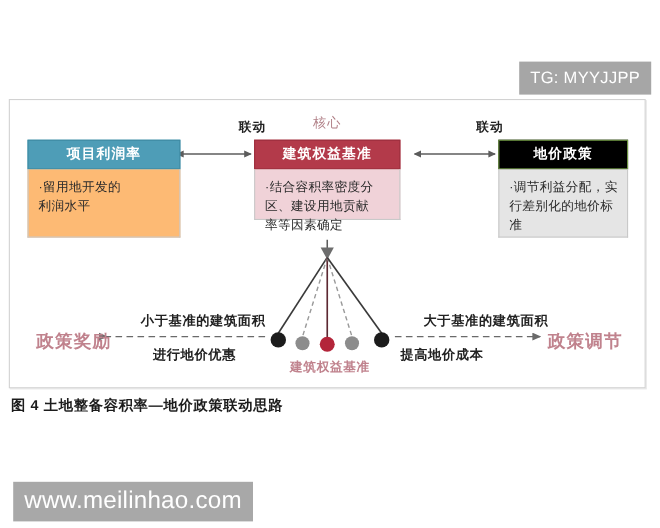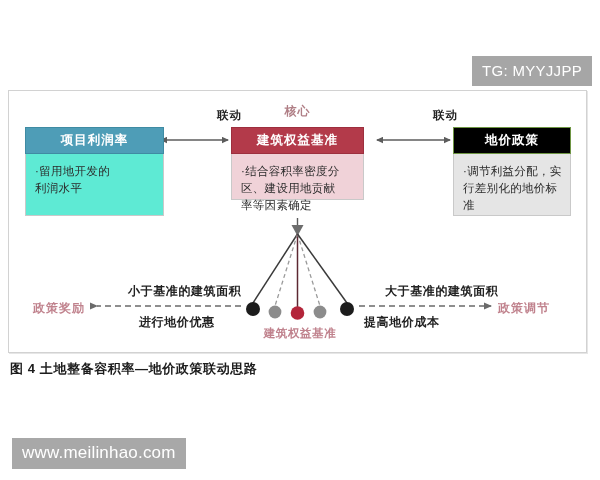--- a/index.html
+++ b/index.html
@@ -28,21 +28,21 @@
     letter-spacing: 0.3px;
     white-space: nowrap;
     margin-top: 48px;
   }
   .wm-bottom {
     position: absolute;
     left: 12px;
     top: 438px;
     background: #a8a8a8;
     color: #ffffff;
-    font-size: 17px;
+    font-size: 22px;
     line-height: 1;
     padding: 6px 10px 8px 10px;
     letter-spacing: 0.2px;
     white-space: nowrap;
   }
 
   
   .frame {
     position: absolute;
     left: 8px;
@@ -86,38 +86,38 @@
     line-height: 17px;
     color: #2b2b2b;
     padding: 9px 8px 8px 9px;
     border: 1px solid #c9c9c9;
     border-top: none;
     letter-spacing: 0.3px;
   }
 
   .node-left  { left: 16px;  top: 36px; width: 139px; }
   .node-left  .node-head { background: #4e9db7; border-color: #3f8ba3; }
-  .node-left  .node-body { background: #5eead4; height: 62px; }
+  .node-left  .node-body { background: #fdba74; height: 62px; }
 
   .node-mid   { left: 222px; top: 36px; width: 133px; }
   .node-mid   .node-head { background: #b33a4a; border-color: #9d2f3e; }
   .node-mid   .node-body { background: #f0d2d8; height: 46px; }
 
   .node-right { left: 444px; top: 36px; width: 118px; }
   .node-right .node-head { background: #000000; border-color: #6e9543; }
   .node-right .node-body { background: #e5e5e5; height: 62px; }
 
   .core-label {
     position: absolute;
     left: 222px;
     top: 12px;
     width: 133px;
     text-align: center;
     font-size: 12px;
-    font-weight: bold;
+    font-weight: normal;
     color: #b07f86;
     letter-spacing: 1px;
   }
 
   
   .link-label {
     position: absolute;
     font-size: 11.5px;
     color: #222222;
     font-weight: bold;
@@ -136,21 +136,21 @@
     letter-spacing: 0.6px;
     white-space: nowrap;
   }
   .flow-text.lt-top { left: 119px; top: 192px; }
   .flow-text.lt-bot { left: 130px; top: 223px; }
   .flow-text.rt-top { left: 376px; top: 192px; }
   .flow-text.rt-bot { left: 355px; top: 223px; }
 
   .policy-label {
     position: absolute;
-    font-size: 12px;
+    font-size: 16px;
     font-weight: bold;
     color: #c0828d;
     letter-spacing: 1px;
     white-space: nowrap;
   }
   .policy-label.left  { left: 24px;  top: 209px; }
   .policy-label.right { left: 489px; top: 209px; }
 
   .pendulum-label {
     position: absolute;

